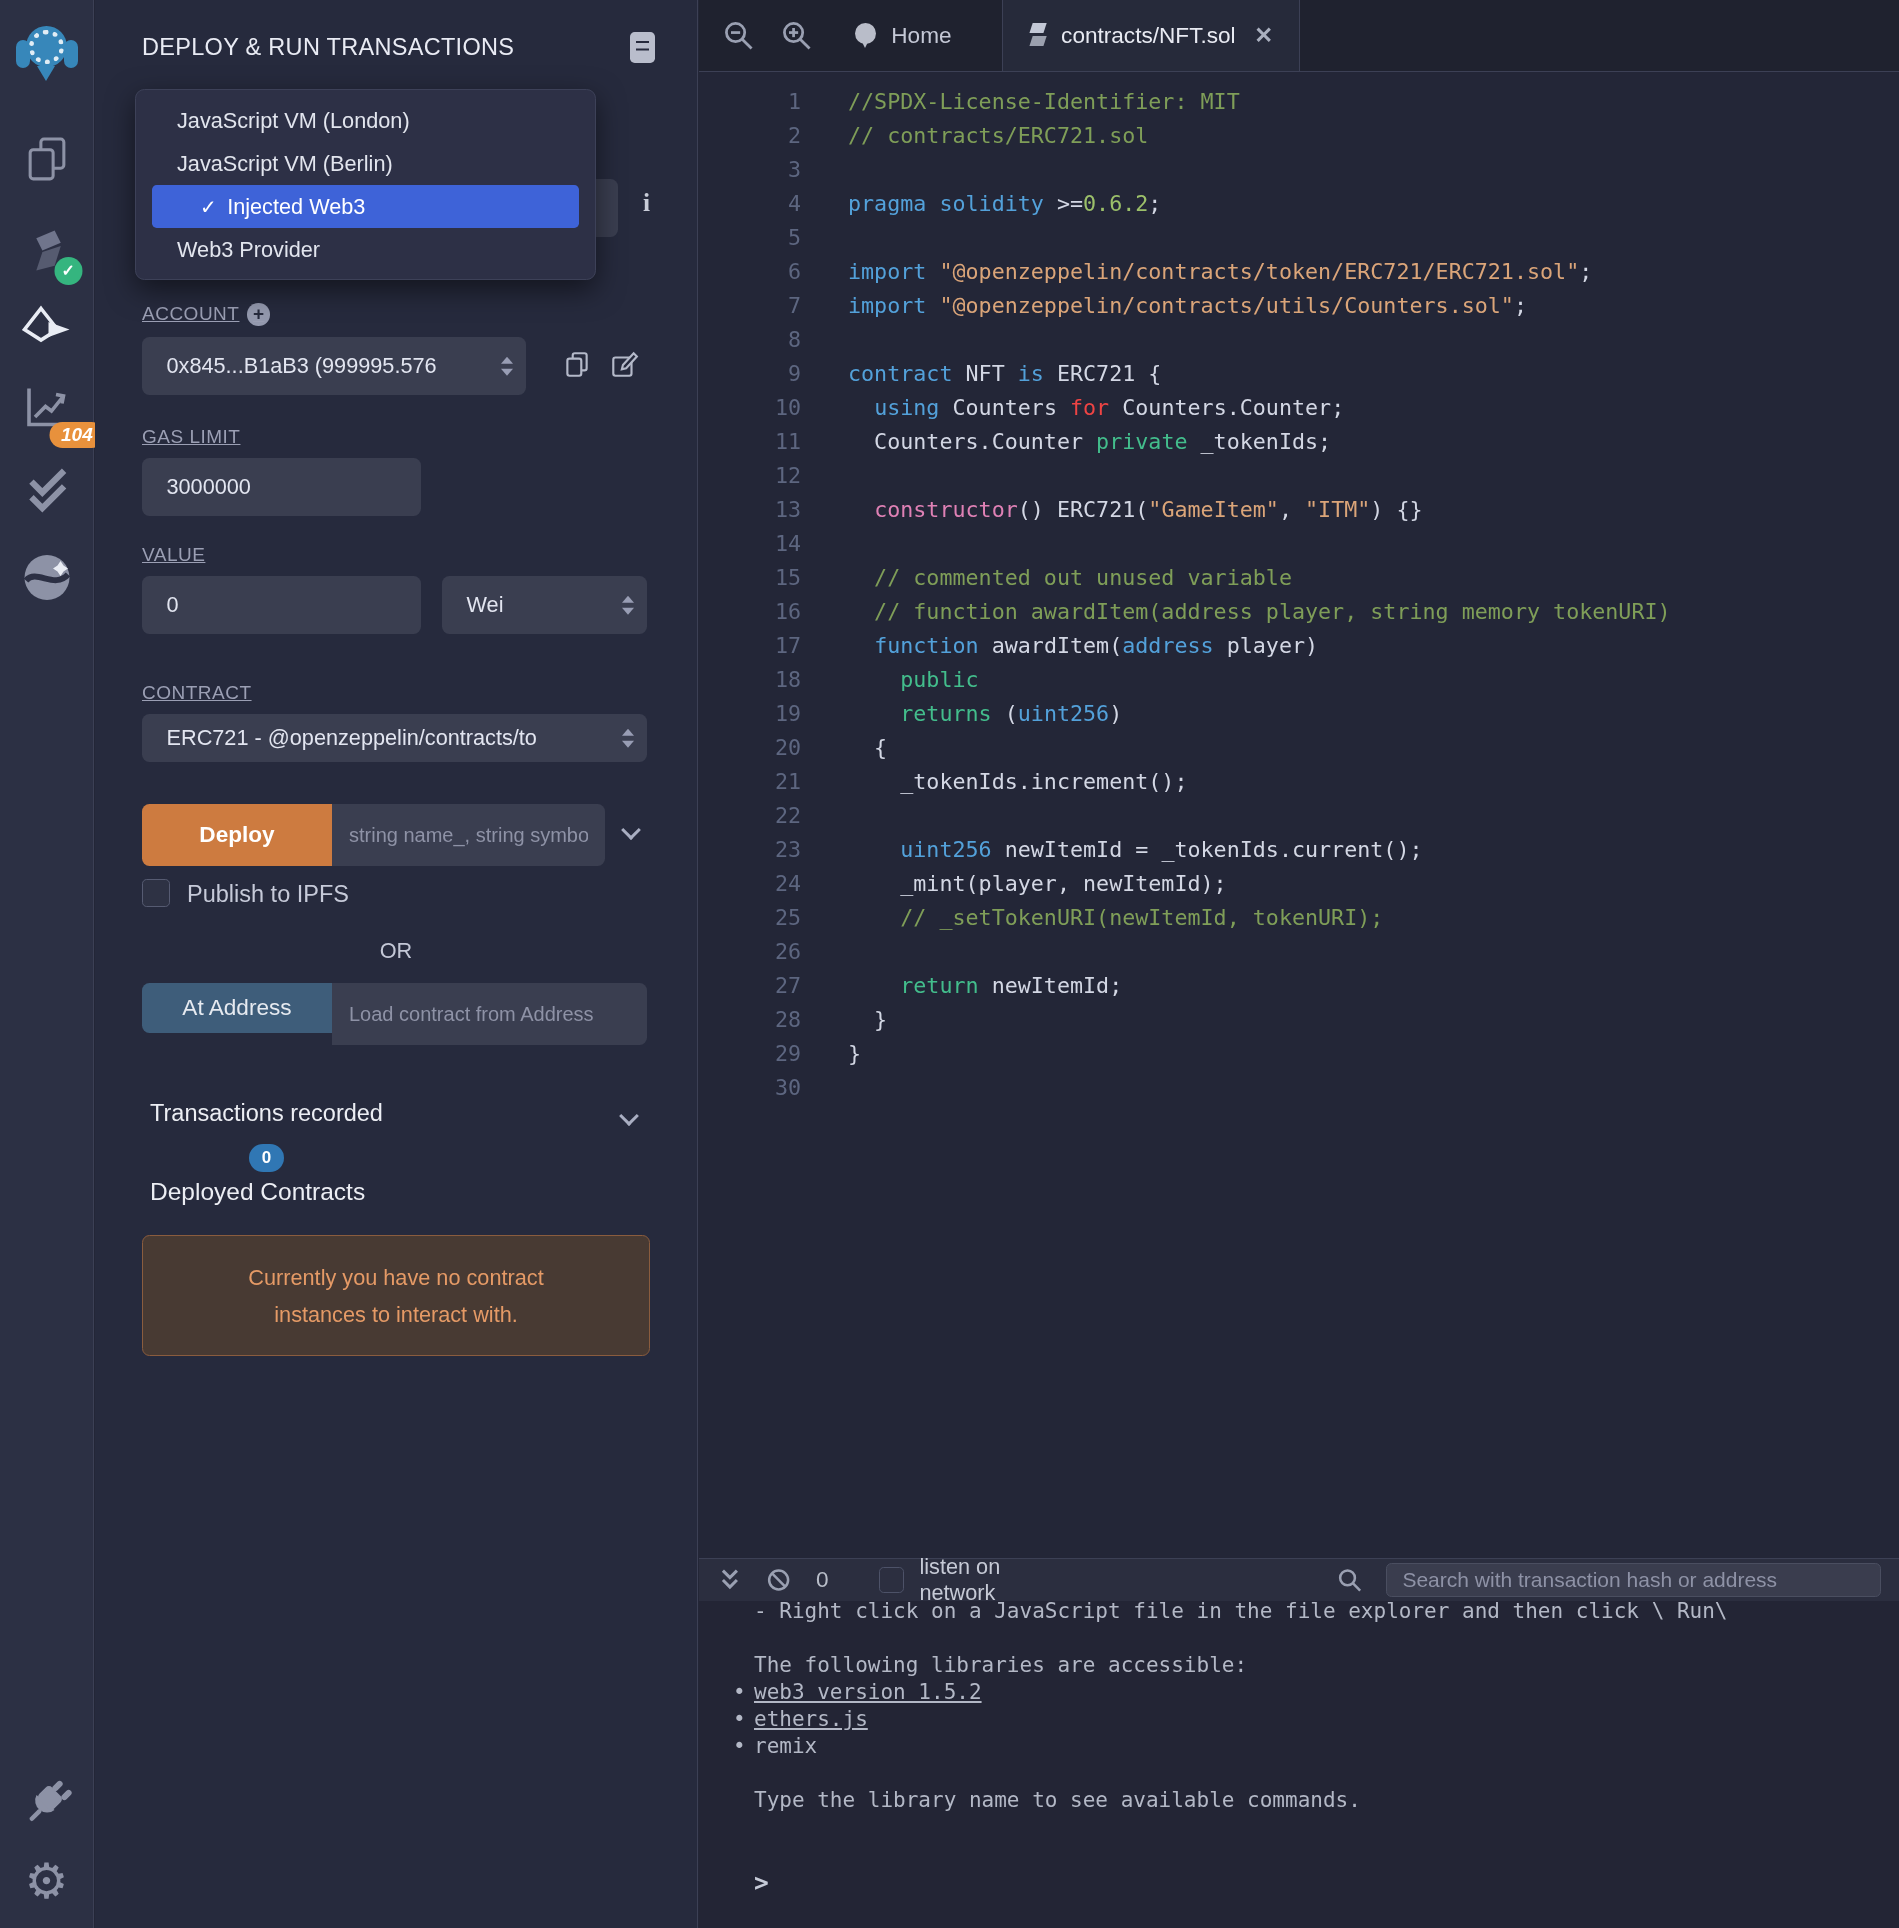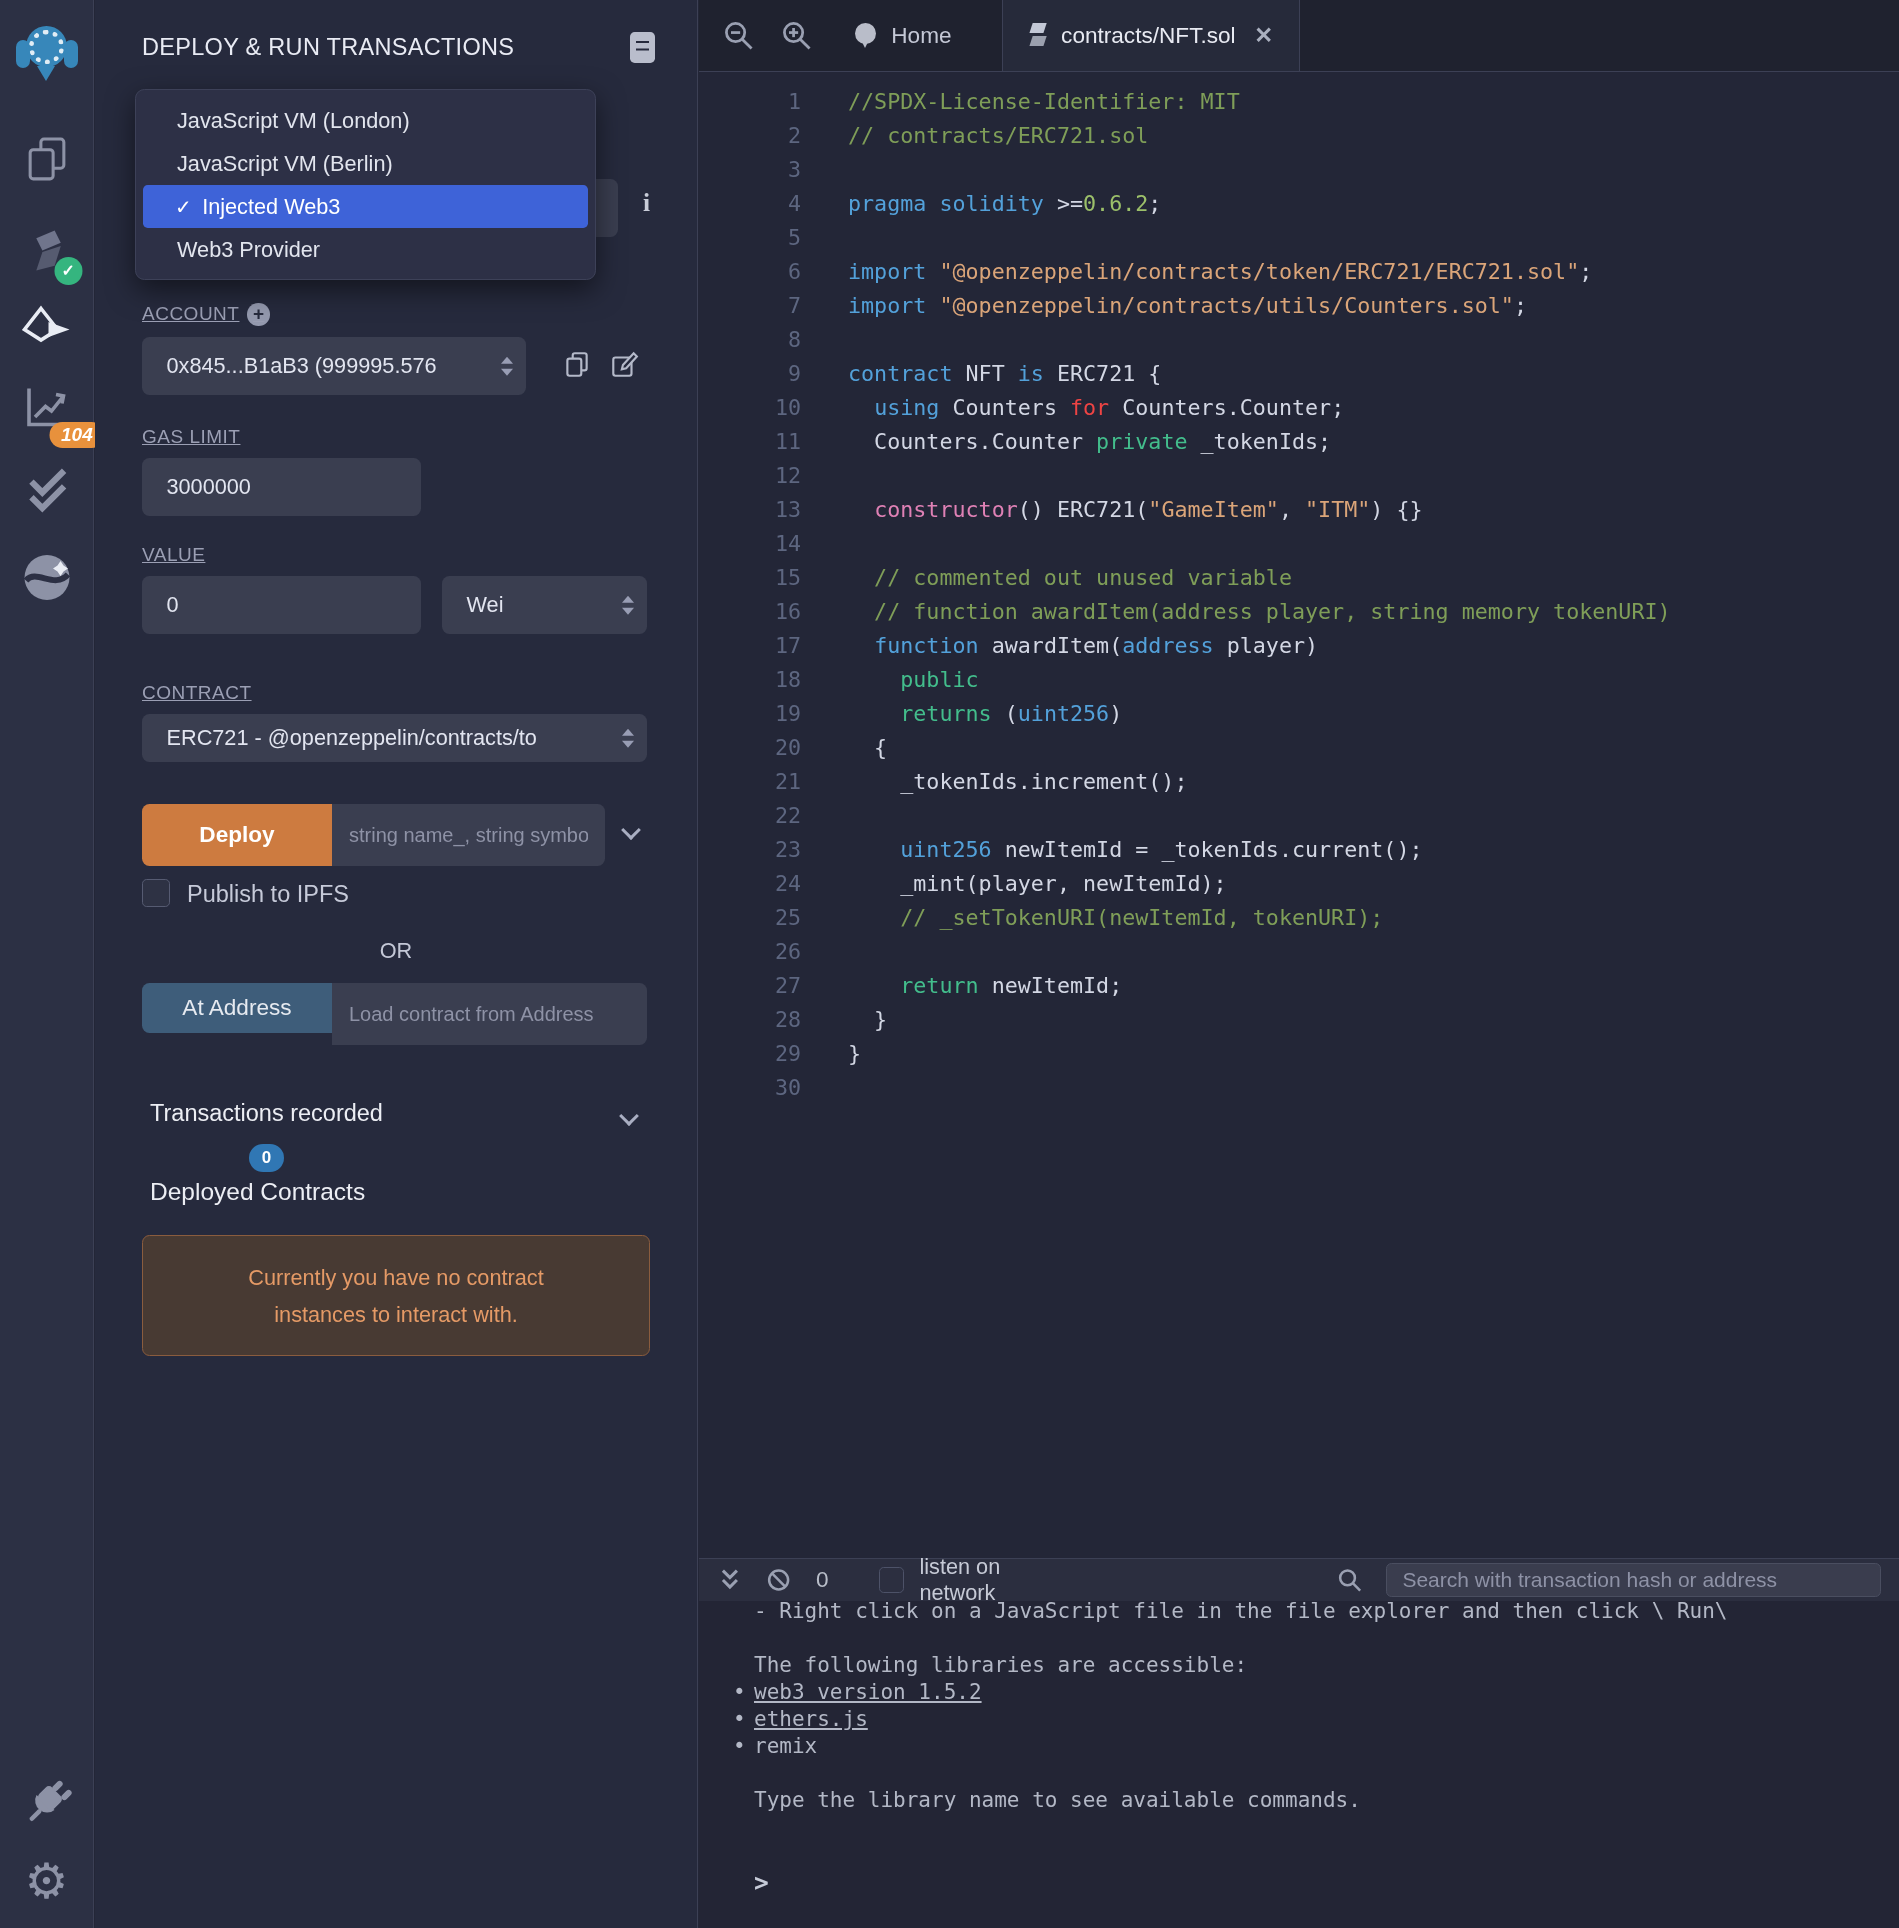--- a/index.html
+++ b/index.html
@@ -43,21 +43,21 @@
   .book-icon::before{content:"";position:absolute;left:5.6px;top:8.5px;width:13px;height:2.8px;background:#262a3d;
     box-shadow:0 7.5px 0 #262a3d;}
   .env-select-behind{position:absolute;left:47px;top:179px;width:476px;height:58px;background:var(--input);
     border-radius:7.5px;z-index:1;}
   .info-i{position:absolute;left:548px;top:188px;font-size:25.4px;font-weight:bold;color:#c8ccd8;
     font-family:"Liberation Serif",serif;z-index:1;}
   .dropdown{position:absolute;left:40px;top:89px;width:461px;z-index:10;background:#2d3046;
     border:0.9px solid #3d4158;border-radius:9.4px;box-shadow:0 9.4px 28px rgba(0,0,0,.5);padding:8.5px 0;}
   .dd-row{position:relative;height:43px;line-height:43px;padding-left:41px;font-size:21.7px;color:#e2e5ee;
     white-space:nowrap;}
-  .dd-row.sel{background:var(--blue);margin:0 7px;padding-left:32px;border-radius:4.7px;color:#fff;}
+  .dd-row.sel{background:var(--blue);margin:0 16px;padding-left:48px;border-radius:4.7px;color:#fff;}
   .dd-check{margin-right:10.4px;font-size:20px;}
   .flabel{position:absolute;left:47px;font-size:19px;color:var(--muted);letter-spacing:0.5px;display:flex;align-items:flex-start;gap:8px;text-decoration:underline;}
   .plus-icon{width:22.6px;height:22.6px;border-radius:50%;background:#9499ae;color:#262a3d;font-size:19px;
     font-weight:bold;display:flex;align-items:center;justify-content:center;line-height:0;}
   .ctrl{position:absolute;background:var(--input);border-radius:7.5px;font-size:21.7px;color:#e2e5f0;
     display:flex;align-items:center;padding:0 24.5px;white-space:nowrap;overflow:hidden;}
   .stepper{position:absolute;right:13px;top:50%;transform:translateY(-50%);display:flex;flex-direction:column;gap:4.7px;}
   .stepper i{width:0;height:0;border-left:6.6px solid transparent;border-right:6.6px solid transparent;}
   .stepper .up{border-bottom:7.5px solid #989db4;}
   .stepper .dn{border-top:7.5px solid #989db4;}

